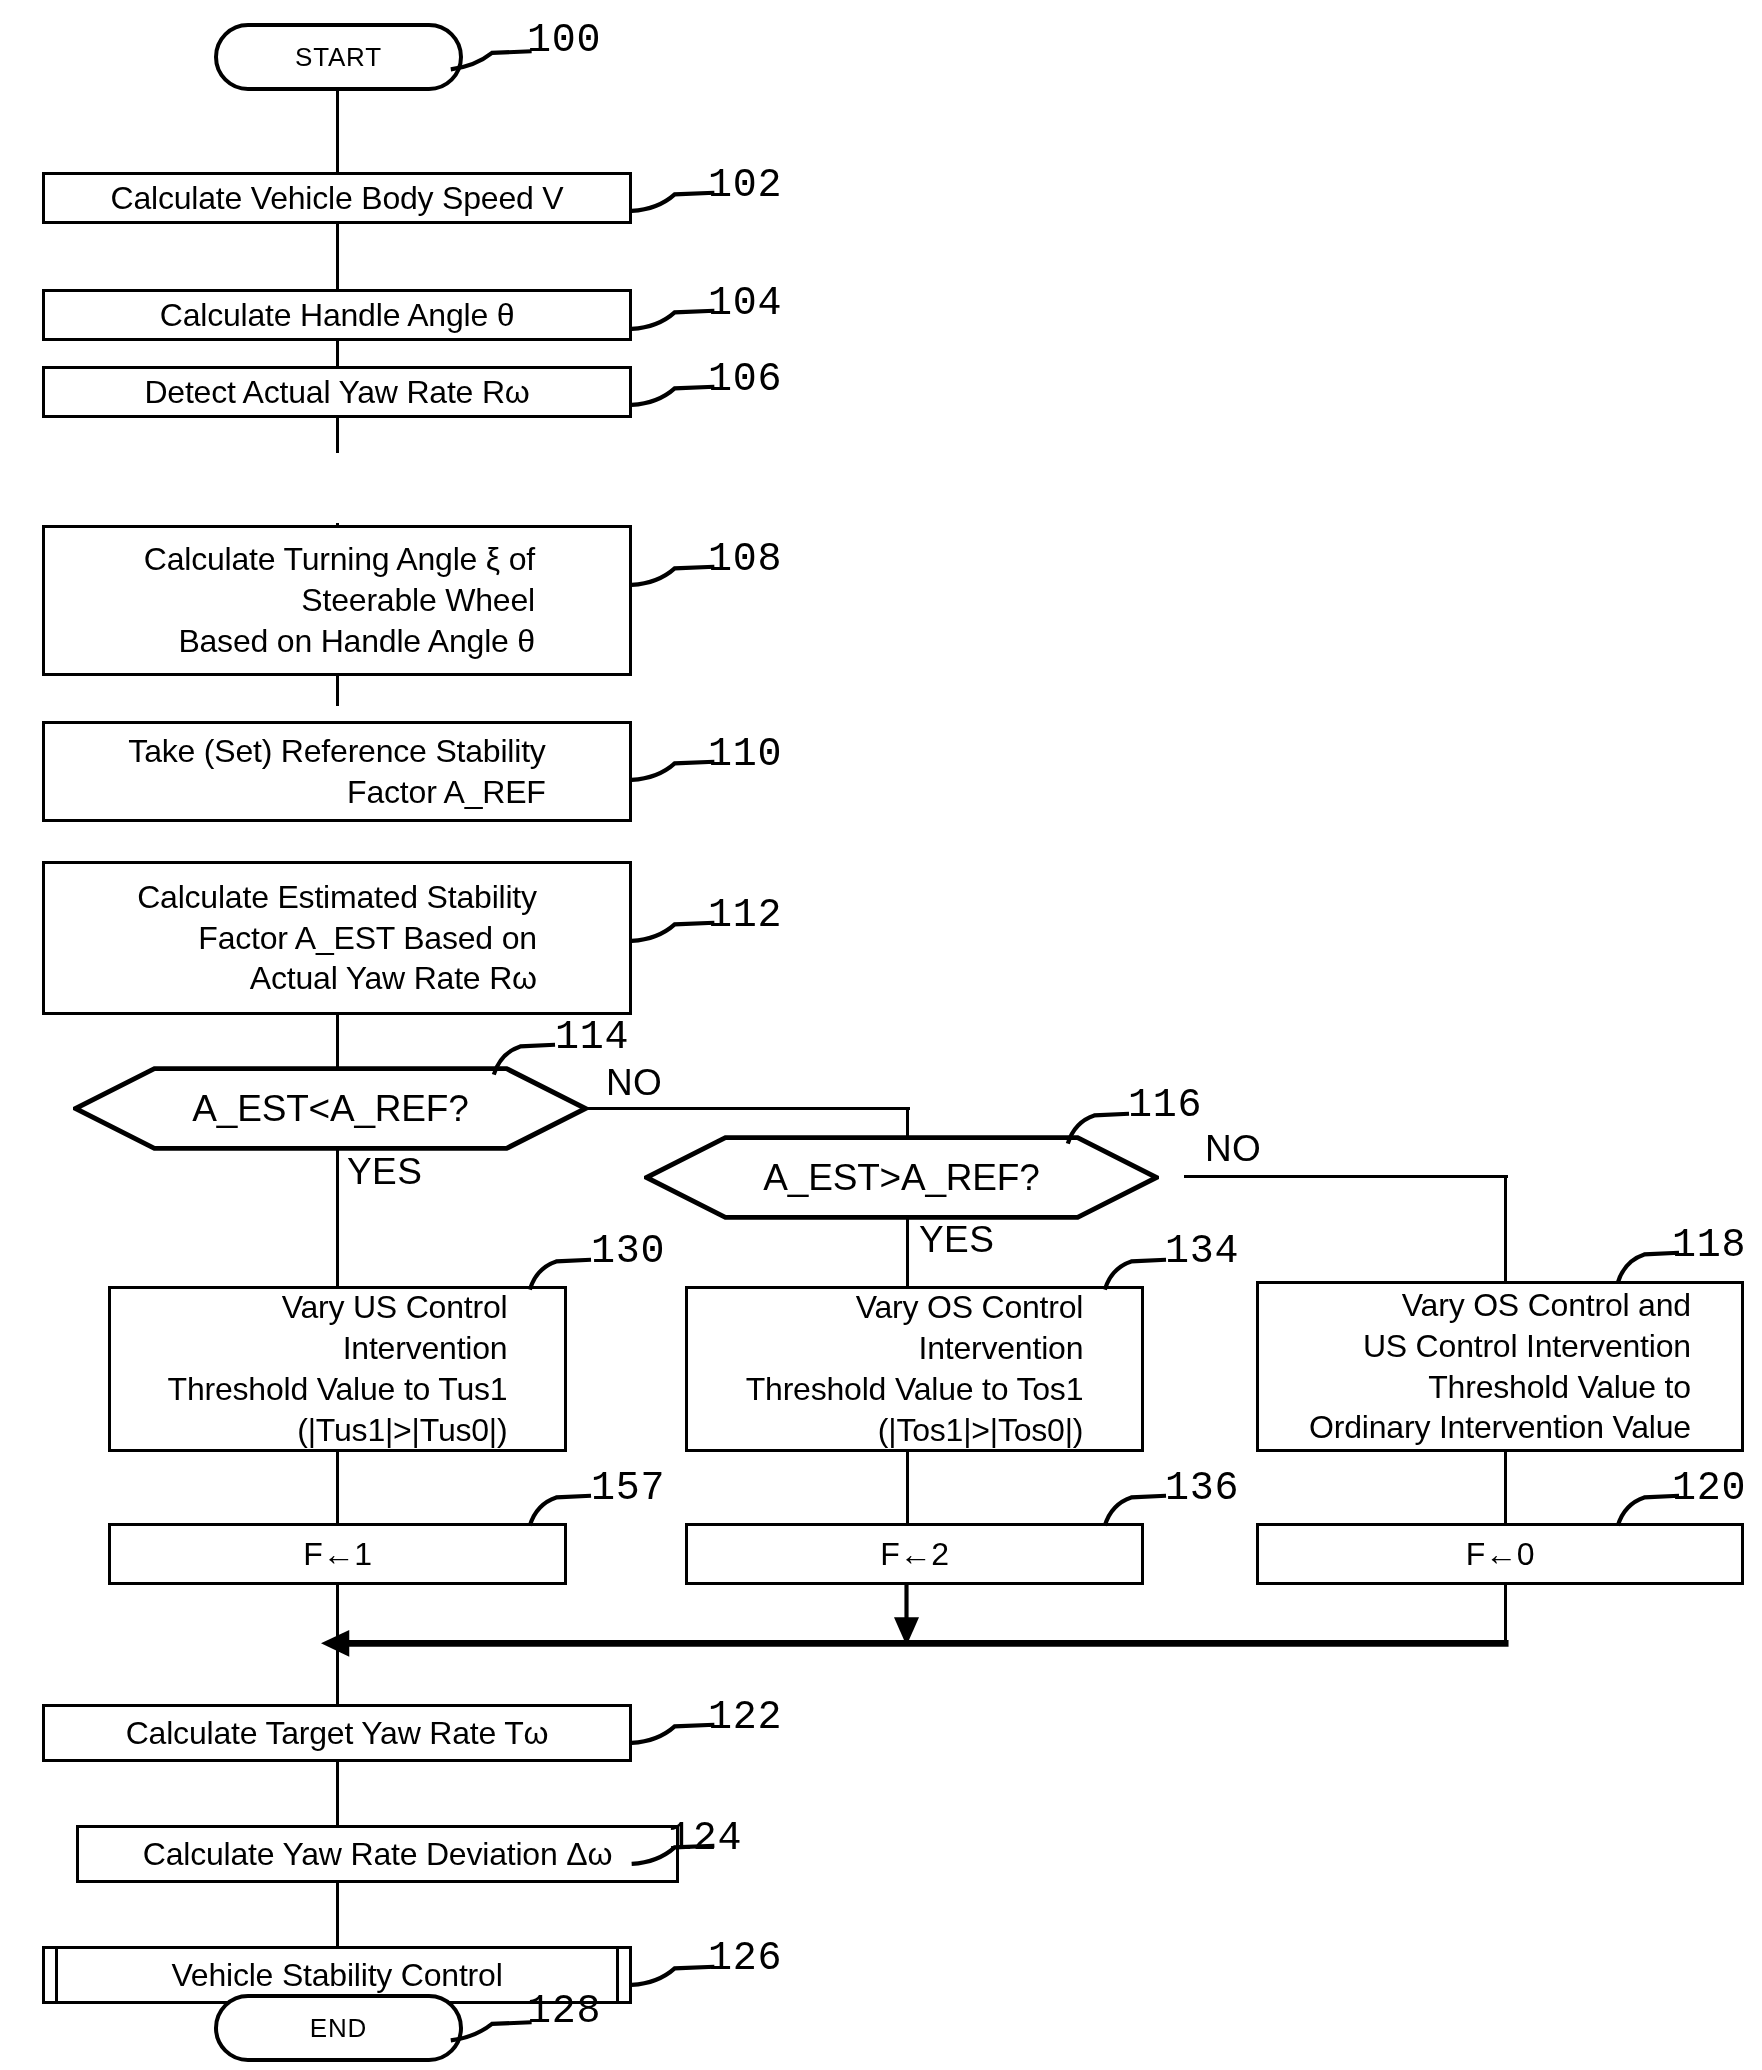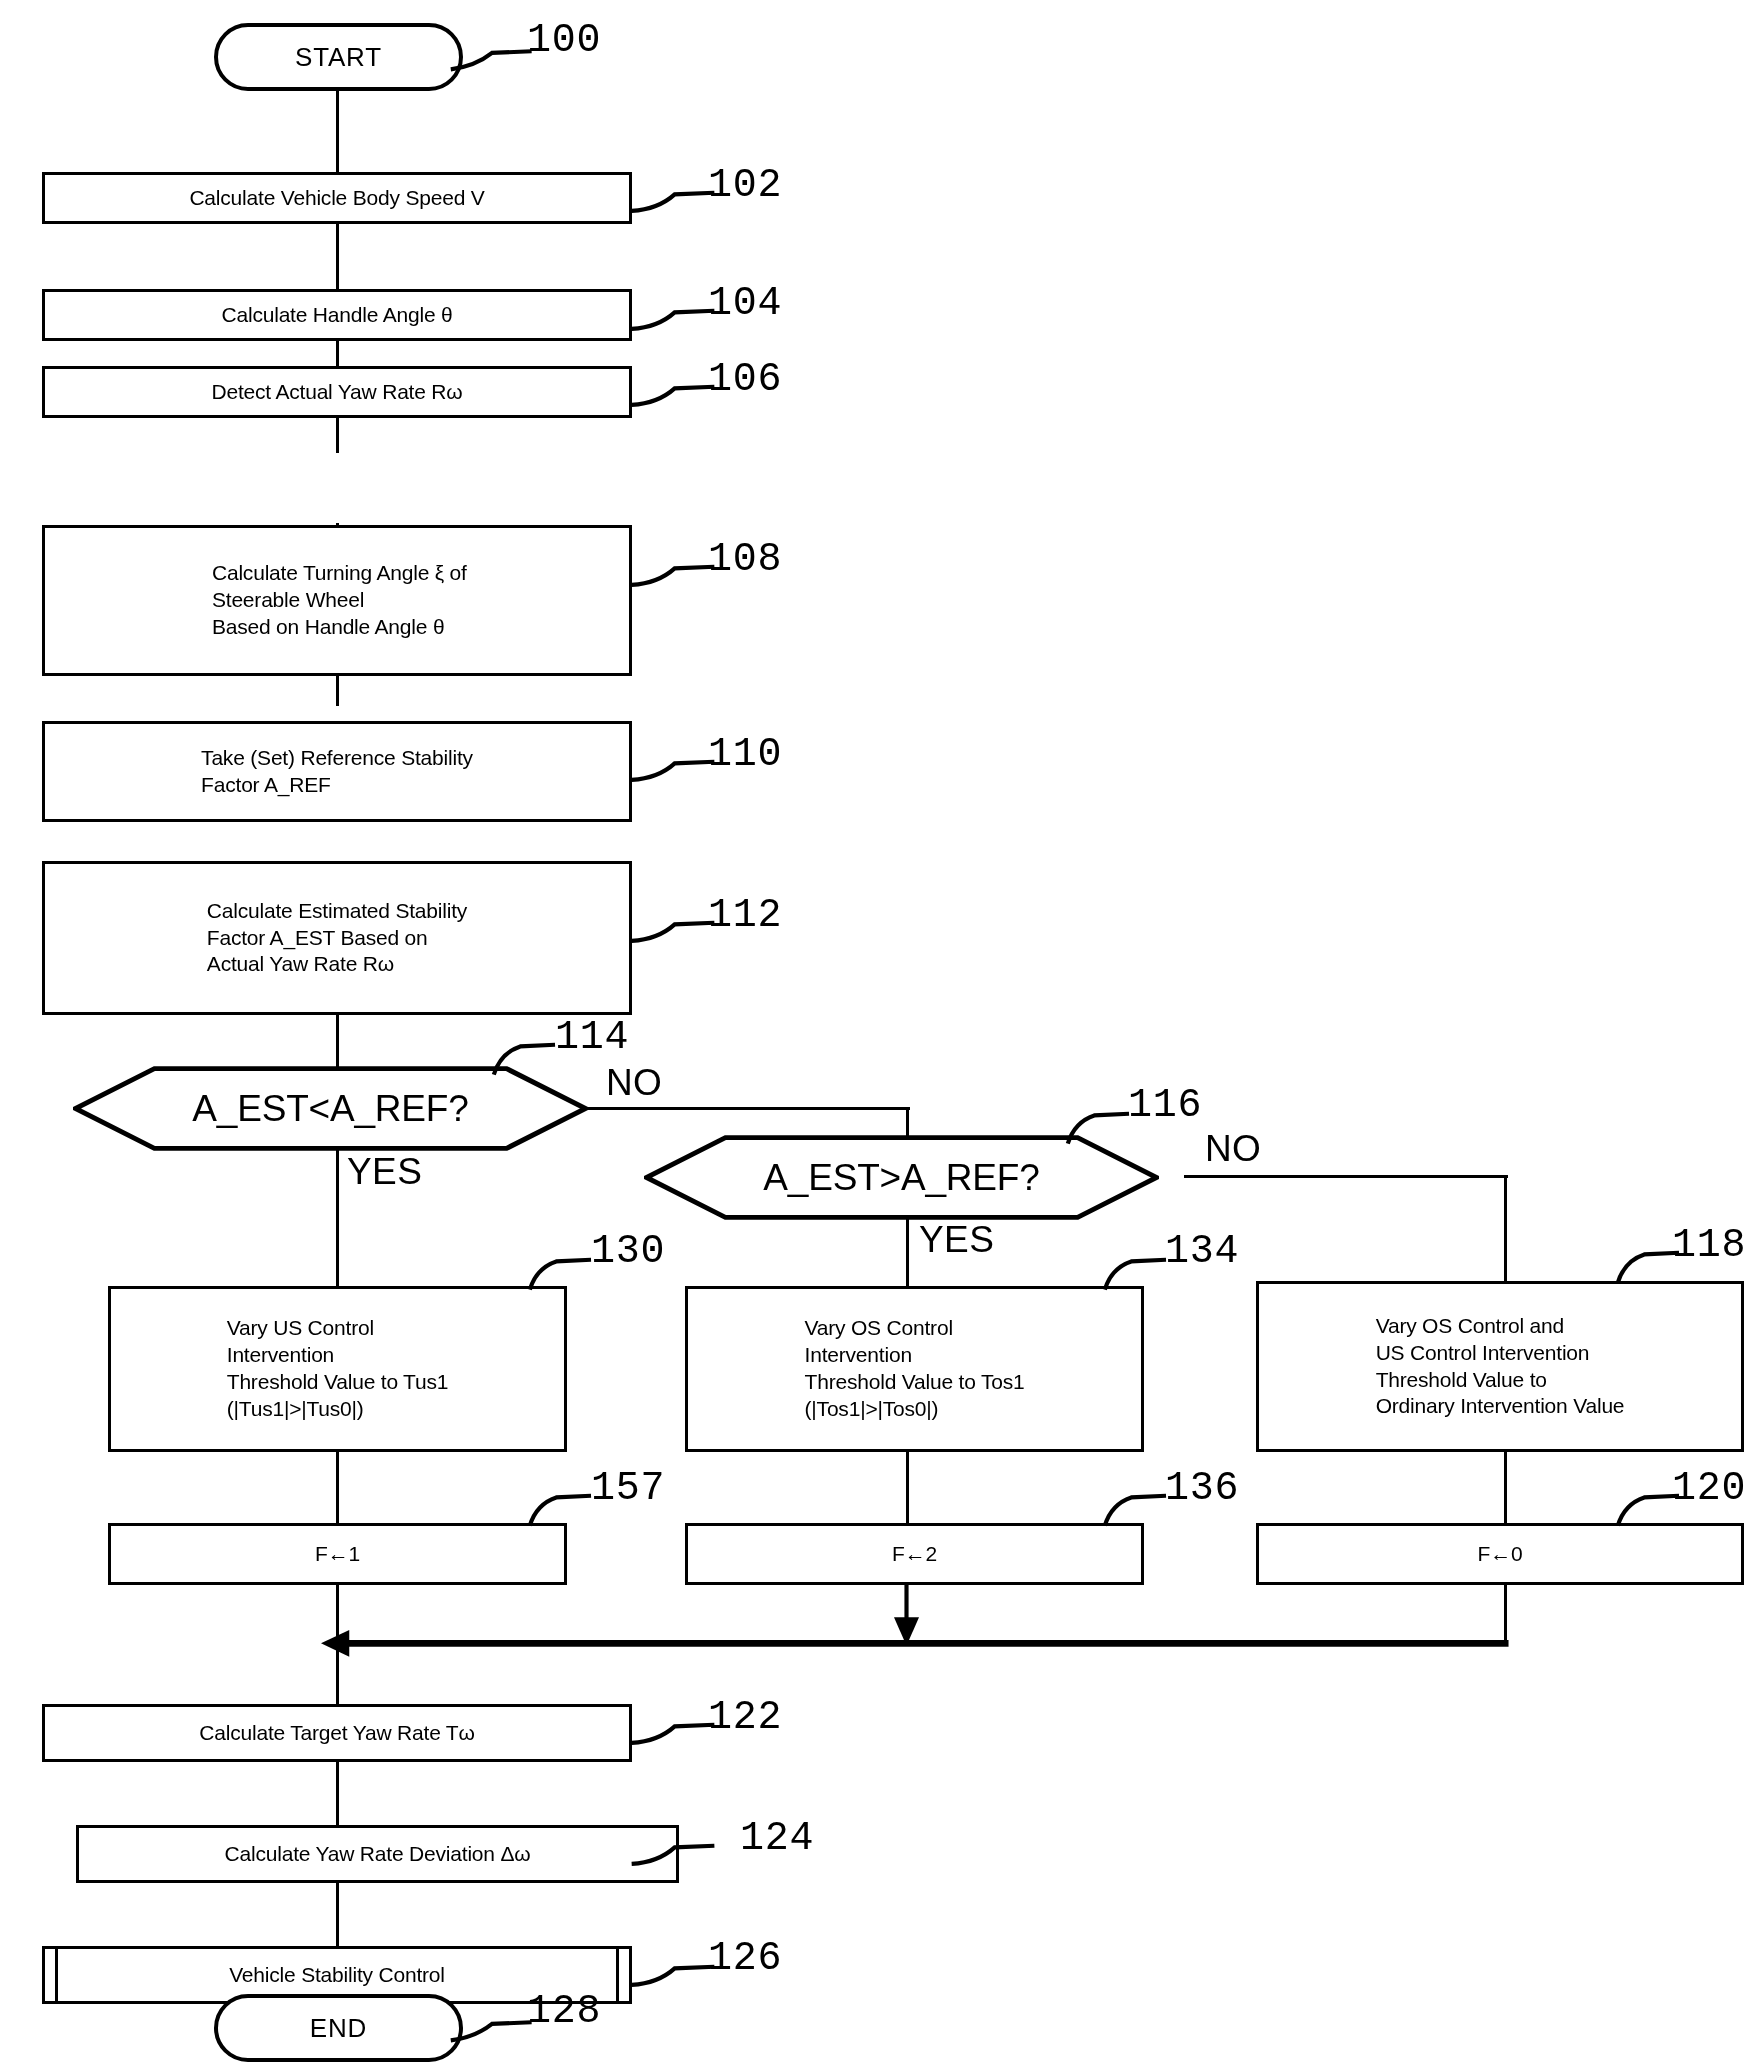--- a/index.html
+++ b/index.html
@@ -20,22 +20,22 @@
 
   
   .node {
     position: absolute;
     box-sizing: border-box;
     border: 3.3px solid #000;
     background: #fff;
     display: flex;
     align-items: center;
     justify-content: center;
-    text-align: left;
-    font-size: 21px;
+    text-align: right;
+    font-size: 32px;
     line-height: 1.28;
     letter-spacing: -0.2px;
     padding: 1.7px 8.3px;
     white-space: pre-line;
     z-index: 3;
   }
 
   .terminator {
     position: absolute;
     box-sizing: border-box;
@@ -388,21 +388,21 @@
         <path d="M2,36 Q34,34 54,16 L102,14" stroke="#000" stroke-width="5" fill="none"></path>
       </svg>
   </div>
   <div class="reflabel" style="left:708px; top:1695px;">122</div>
 
   <div class="leader" style="left:630px; top:1834px;">
     <svg width="91" height="35" viewBox="0 0 110 42">
         <path d="M2,36 Q34,34 54,16 L102,14" stroke="#000" stroke-width="5" fill="none"></path>
       </svg>
   </div>
-  <div class="reflabel" style="left:740px; top:1816px;text-align:right;">124</div>
+  <div class="reflabel" style="left:668px; top:1816px;text-align:right;">124</div>
 
   <div class="leader" style="left:630px; top:1955px;">
     <svg width="91" height="35" viewBox="0 0 110 42">
         <path d="M2,36 Q34,34 54,16 L102,14" stroke="#000" stroke-width="5" fill="none"></path>
       </svg>
   </div>
   <div class="reflabel" style="left:708px; top:1936px;">126</div>
 
   <div class="leader" style="left:449px; top:2014px;">
     <svg width="91" height="33" viewBox="0 0 110 40">

